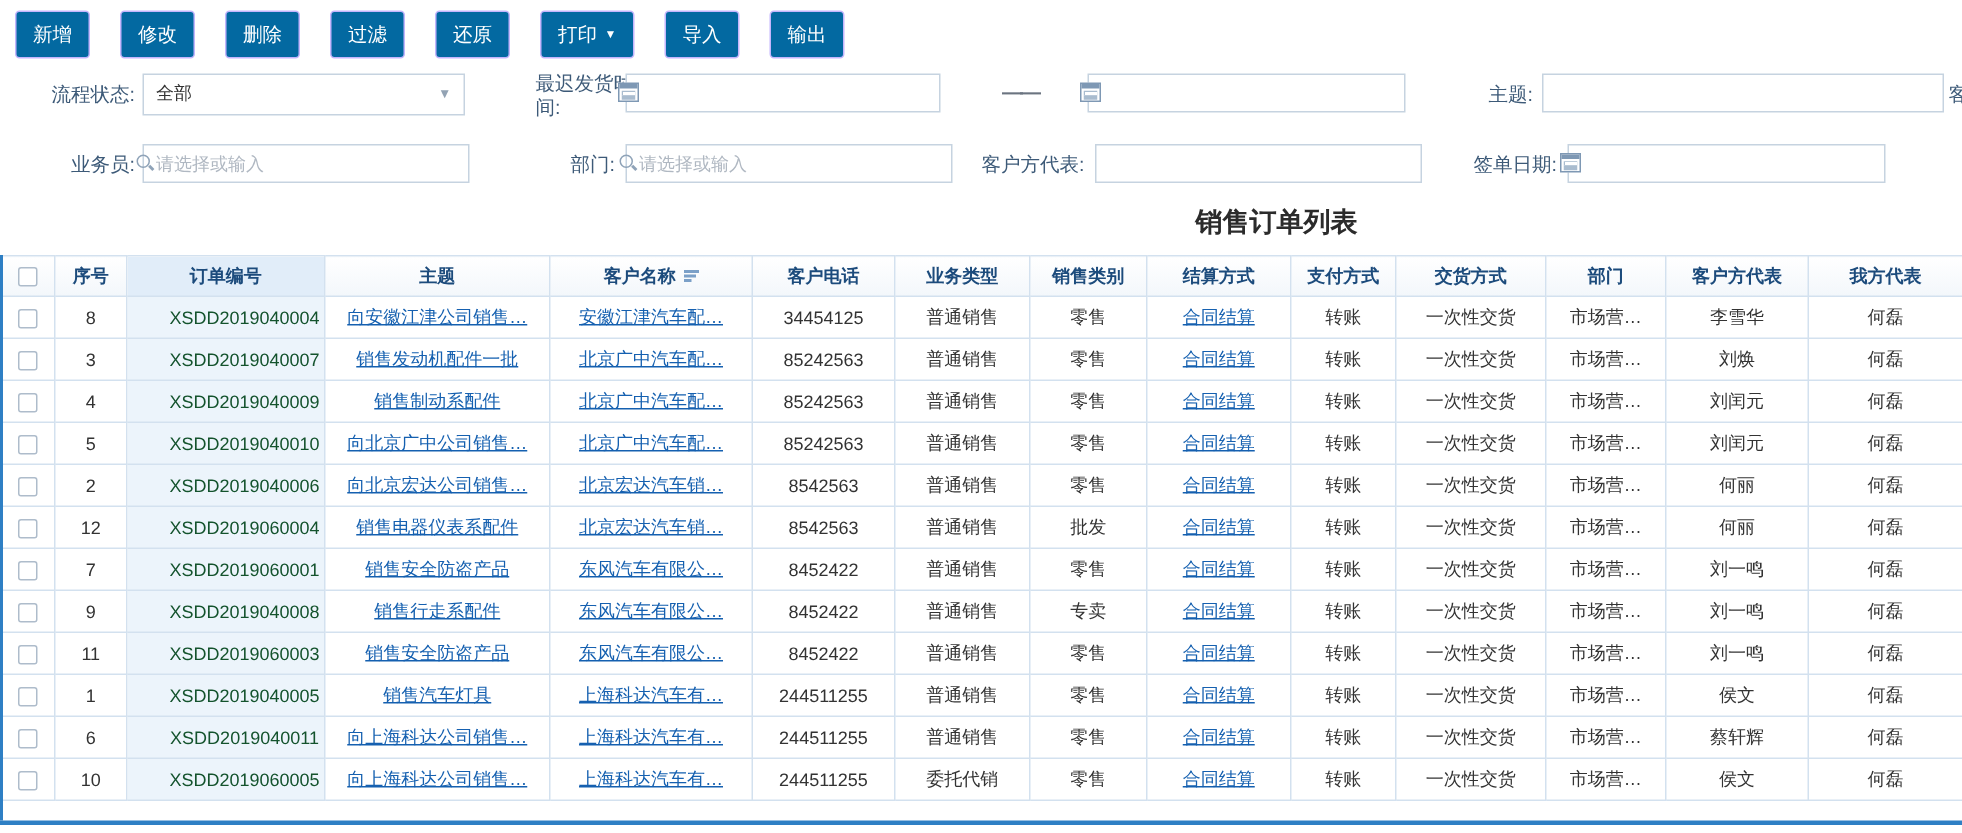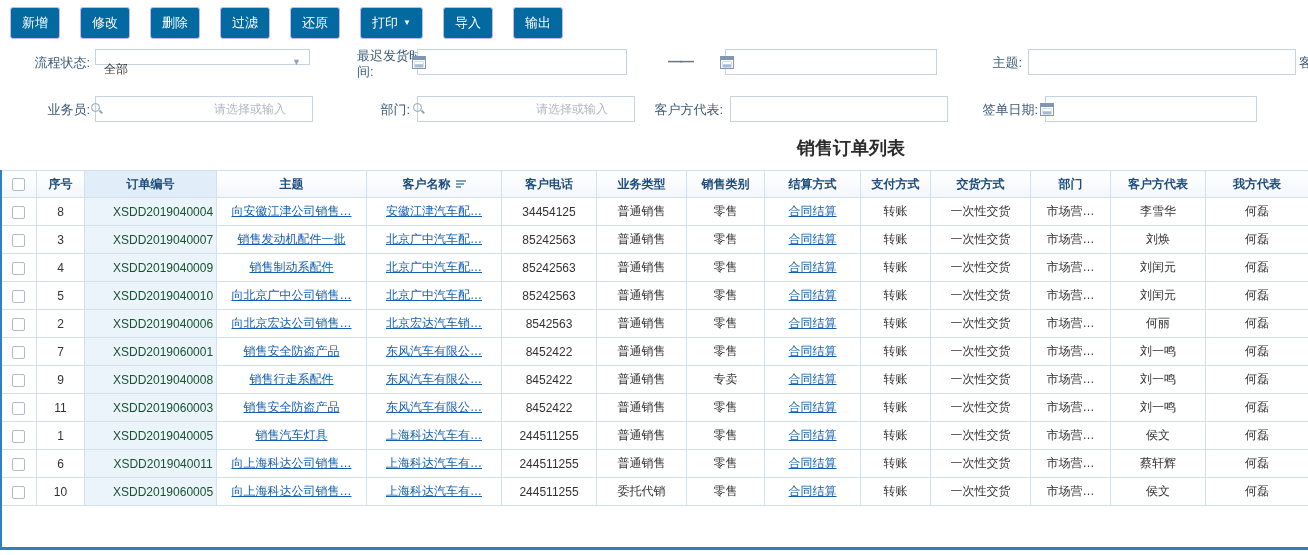--- a/index.html
+++ b/index.html
@@ -14,24 +14,24 @@
   .tb-btn .caret { font-size:8px; line-height:1; }
 
   
   .flabel { position:absolute; font-size:13px; color:#3d5a78; line-height:16px; }
   .r { text-align:right; }
   .txt { position:absolute; height:26px; border:1px solid #c6d3e0; background:#fff; font-family:inherit;
          font-size:12px; color:#333; padding:0 8px; outline:none; }
   .txt::placeholder { color:#b0b8c2; }
   .wrap { position:absolute; height:26px; }
   .wrap input { position:absolute; left:0; top:0; width:100%; height:26px; border:1px solid #c6d3e0;
-                background:#fff; font-family:inherit; font-size:12px; color:#14532d; padding:0 26px 0 8px; outline:none;text-align:right; }
+                background:#fff; font-family:inherit; font-size:12px; color:#14532d; padding:0 26px 0 8px; outline:none; }
   .wrap input::placeholder { color:#b0b8c2; }
-  .selectbox { position:absolute; height:16px; border:1px solid #c6d3e0; background:#fff; font-size:12px;
-               color:#333; line-height:24px; padding:7px 8px; cursor:pointer; }
+  .selectbox { position:absolute; height:28px; border:1px solid #c6d3e0; background:#fff; font-size:12px;
+               color:#333; line-height:24px; padding:0 8px; cursor:pointer; }
   .selectbox .dd { position:absolute; right:8px; top:0; font-size:9px; color:#93a3b4; line-height:24px; }
   .icon-right { position:absolute; right:5px; top:6px; }
   
   .cal-icon { display:inline-block; width:14px; height:13px; border:1px solid #7e98b4; position:relative; background:#fff; cursor:pointer; }
   .cal-icon::before { content:""; position:absolute; left:0; top:0; width:100%; height:3px; background:#7e98b4; }
   .cal-icon::after { content:""; position:absolute; left:2px; top:5px; width:8px; height:2px;
                      box-shadow:0 0 0 0.5px #a9bccf, 0 3px 0 0.5px #a9bccf; }
   
   .mag-icon { display:inline-block; width:14px; height:14px; position:relative; cursor:pointer; }
   .mag-icon::before { content:""; position:absolute; left:1px; top:1px; width:7px; height:7px;
@@ -240,20 +240,36 @@
             <td>零售</td>
             <td class="link">合同结算</td>
             <td>转账</td>
             <td>一次性交货</td>
             <td>市场营…</td>
             <td>何丽</td>
             <td>何磊</td>
           </tr>
           <tr>
             <td><span class="checkbox"></span></td>
+            <td>12</td>
+            <td class="cell-orderno link-plain">XSDD2019060004</td>
+            <td class="link">销售电器仪表系配件</td>
+            <td class="link">北京宏达汽车销…</td>
+            <td>8542563</td>
+            <td>普通销售</td>
+            <td>批发</td>
+            <td class="link">合同结算</td>
+            <td>转账</td>
+            <td>一次性交货</td>
+            <td>市场营…</td>
+            <td>何丽</td>
+            <td>何磊</td>
+          </tr>
+          <tr>
+            <td><span class="checkbox"></span></td>
             <td>7</td>
             <td class="cell-orderno link-plain">XSDD2019060001</td>
             <td class="link">销售安全防盗产品</td>
             <td class="link">东风汽车有限公…</td>
             <td>8452422</td>
             <td>普通销售</td>
             <td>零售</td>
             <td class="link">合同结算</td>
             <td>转账</td>
             <td>一次性交货</td>

